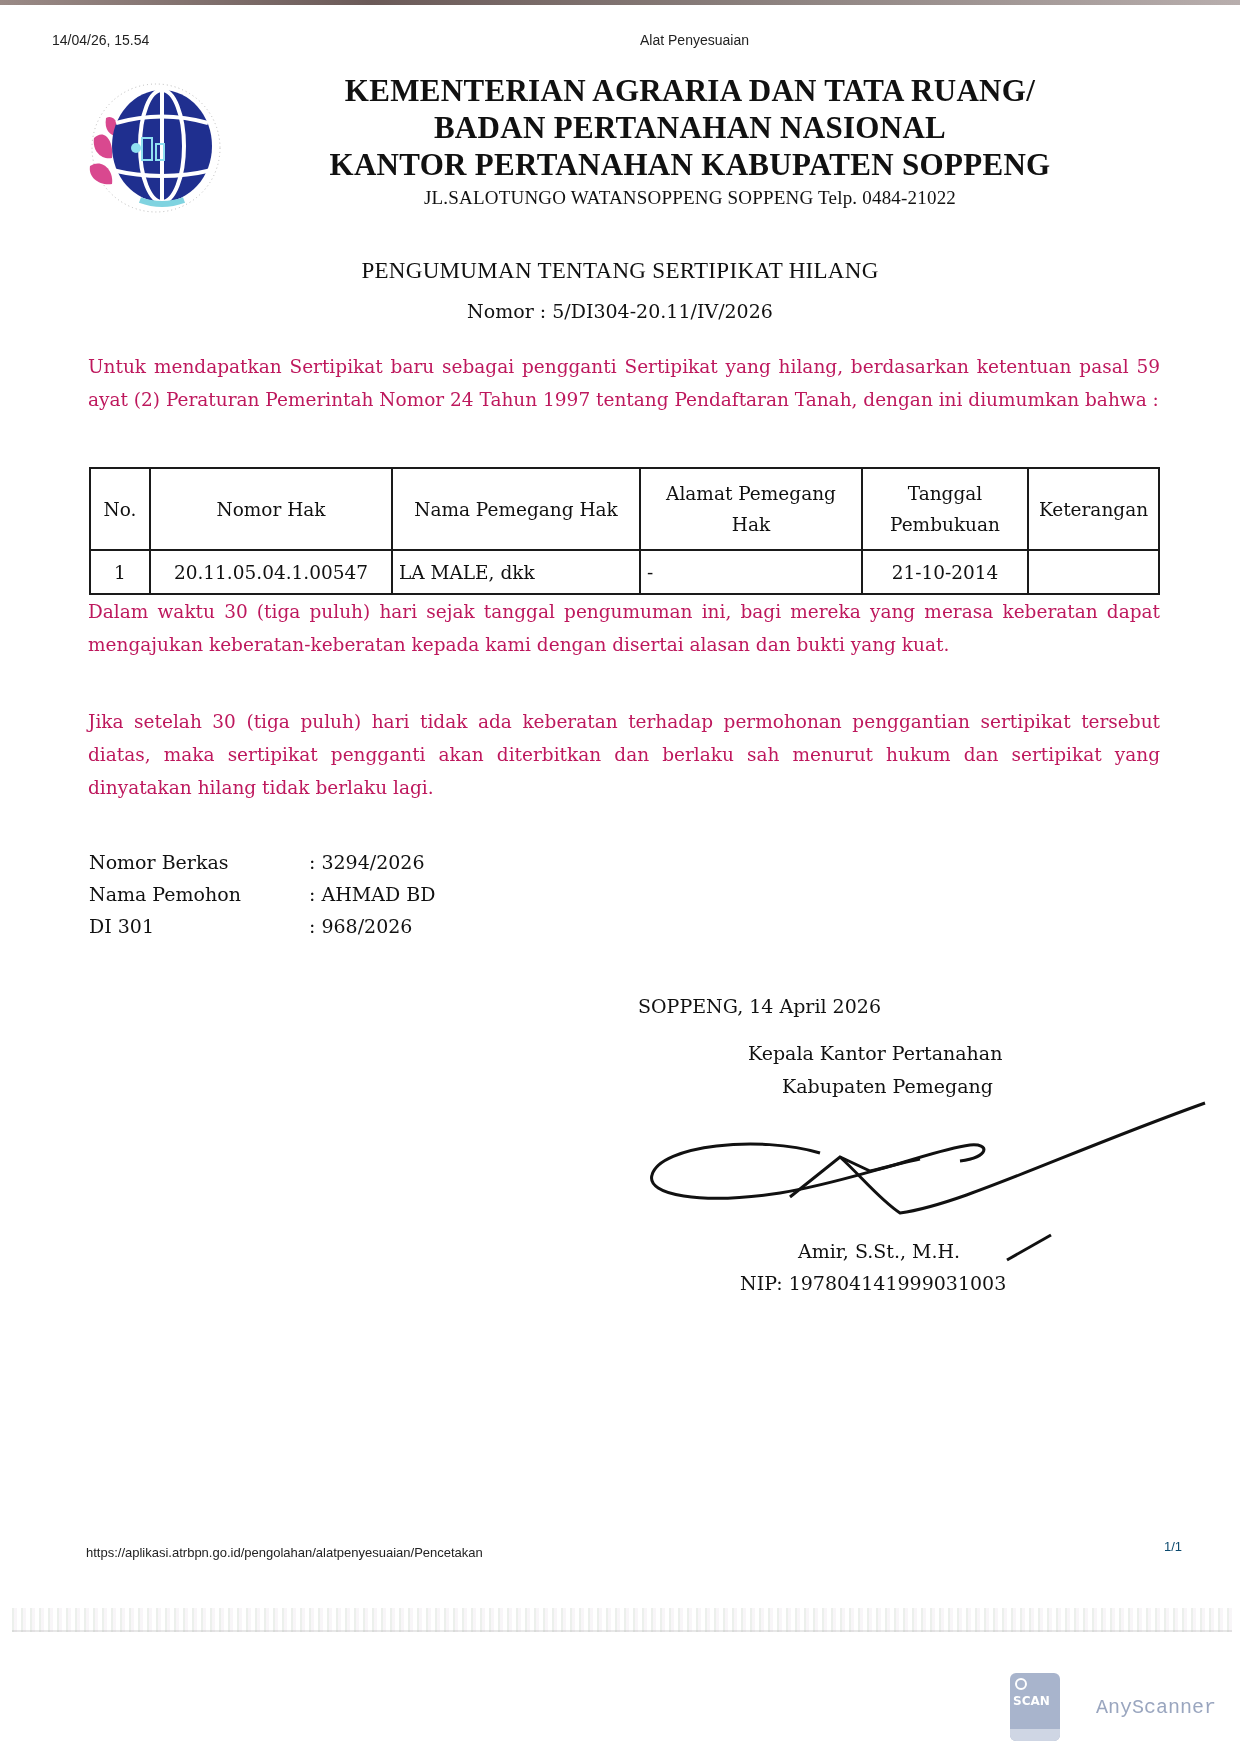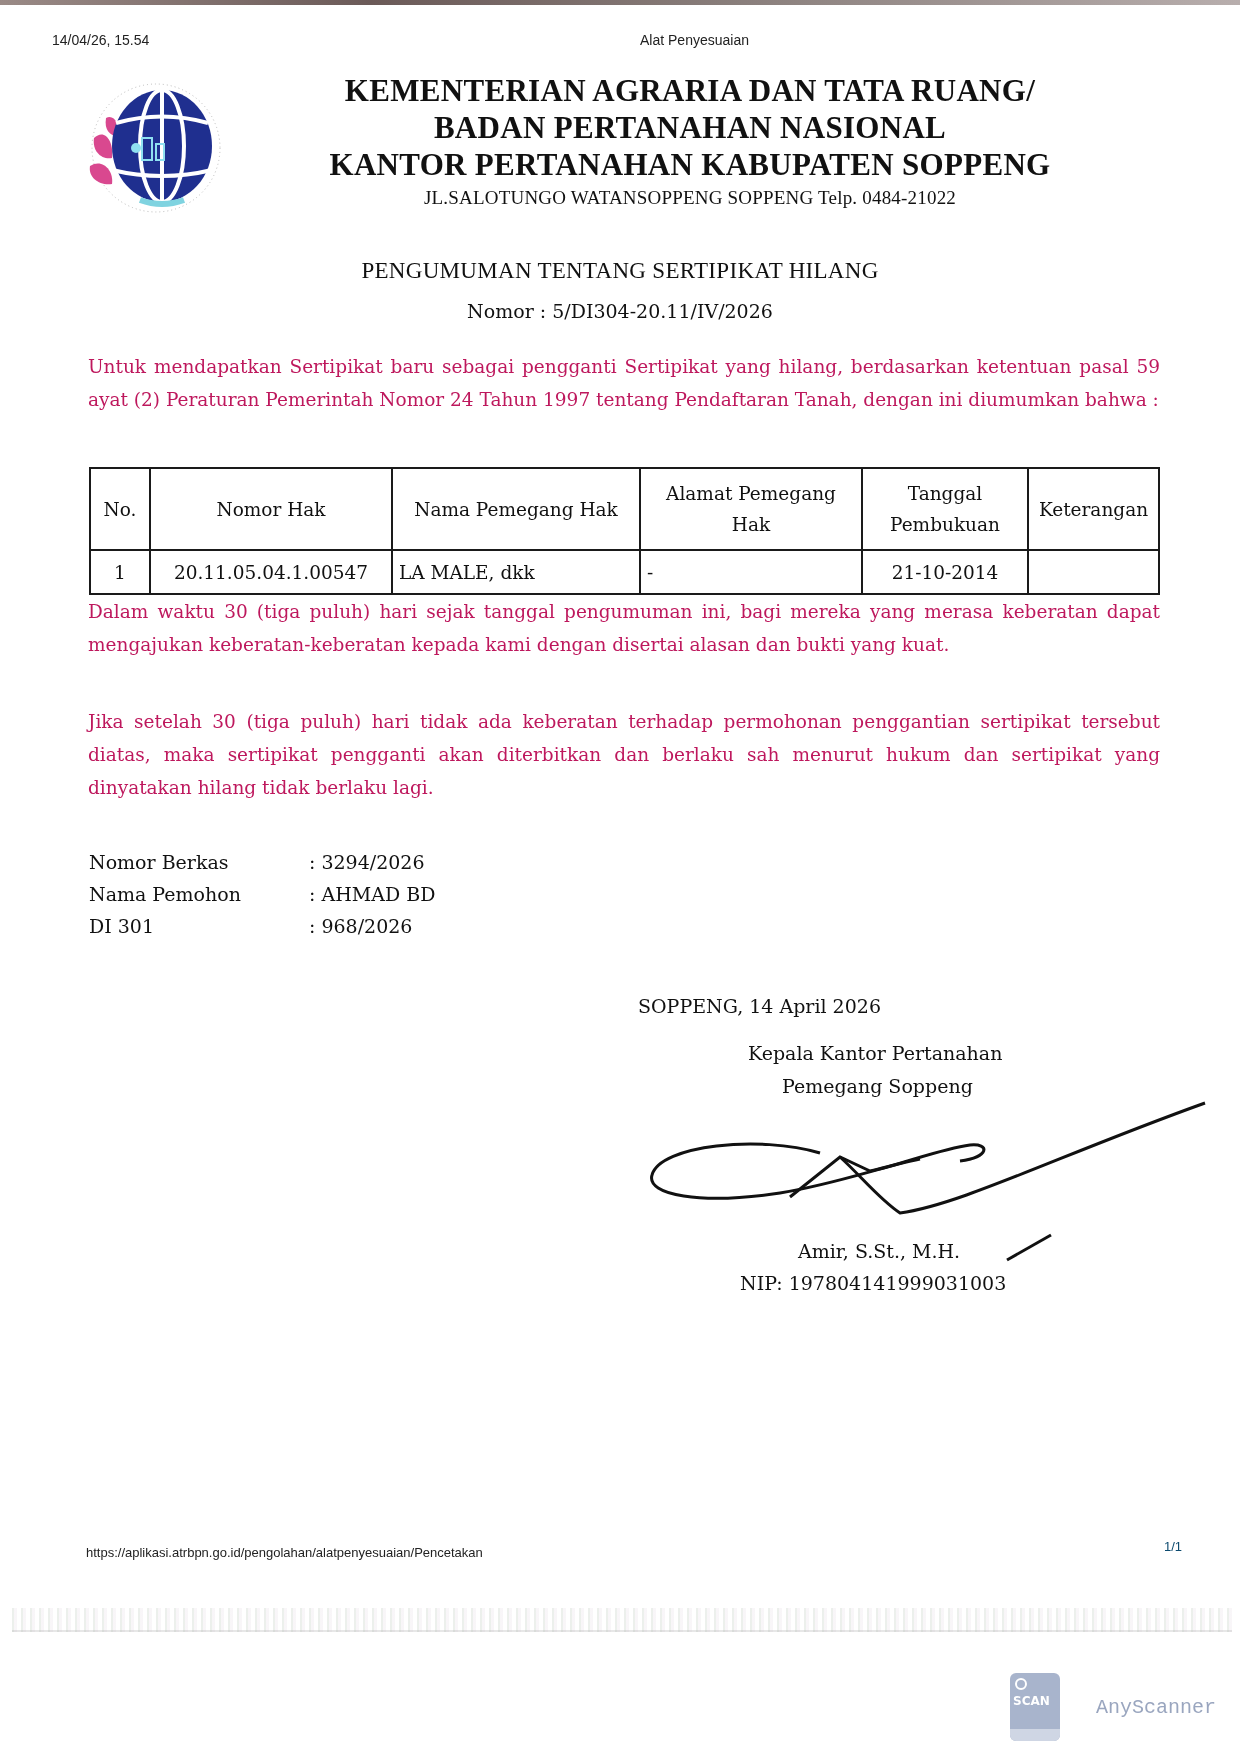--- a/index.html
+++ b/index.html
@@ -108,21 +108,21 @@
     <span>: AHMAD BD</span>
   </div>
   <div class="row">
     <span class="k">DI 301</span>
     <span>: 968/2026</span>
   </div>
 </div>
 
 <div class="sign" style="left:638px; top:995px;">SOPPENG, 14 April 2026</div>
 <div class="sign" style="left:748px; top:1042px;">Kepala Kantor Pertanahan</div>
-<div class="sign" style="left:782px; top:1075px;">Pemegang Soppeng</div>
+<div class="sign" style="left:782px; top:1075px;">Kabupaten Pemegang</div>
 
 <svg style="position:absolute; left:640px; top:1095px;" width="600" height="120" viewBox="0 0 600 120">
   <path d="M180 58 C120 40 20 50 12 80 C6 100 60 110 140 98 C200 88 240 72 280 64" fill="none" stroke="#111" stroke-width="3"></path>
   <path d="M150 102 L200 62 L230 76 C260 70 300 54 330 50 C350 48 350 62 320 66" fill="none" stroke="#111" stroke-width="3"></path>
   <path d="M200 62 C220 80 240 105 260 118 C320 110 420 60 565 8" fill="none" stroke="#111" stroke-width="3"></path>
 </svg>
 
 <div class="sign" style="left:798px; top:1240px;">Amir, S.St., M.H.</div>
 <svg style="position:absolute; left:1005px; top:1232px;" width="50" height="32">
   <line x1="2" y1="28" x2="46" y2="3" stroke="#111" stroke-width="3"></line>

